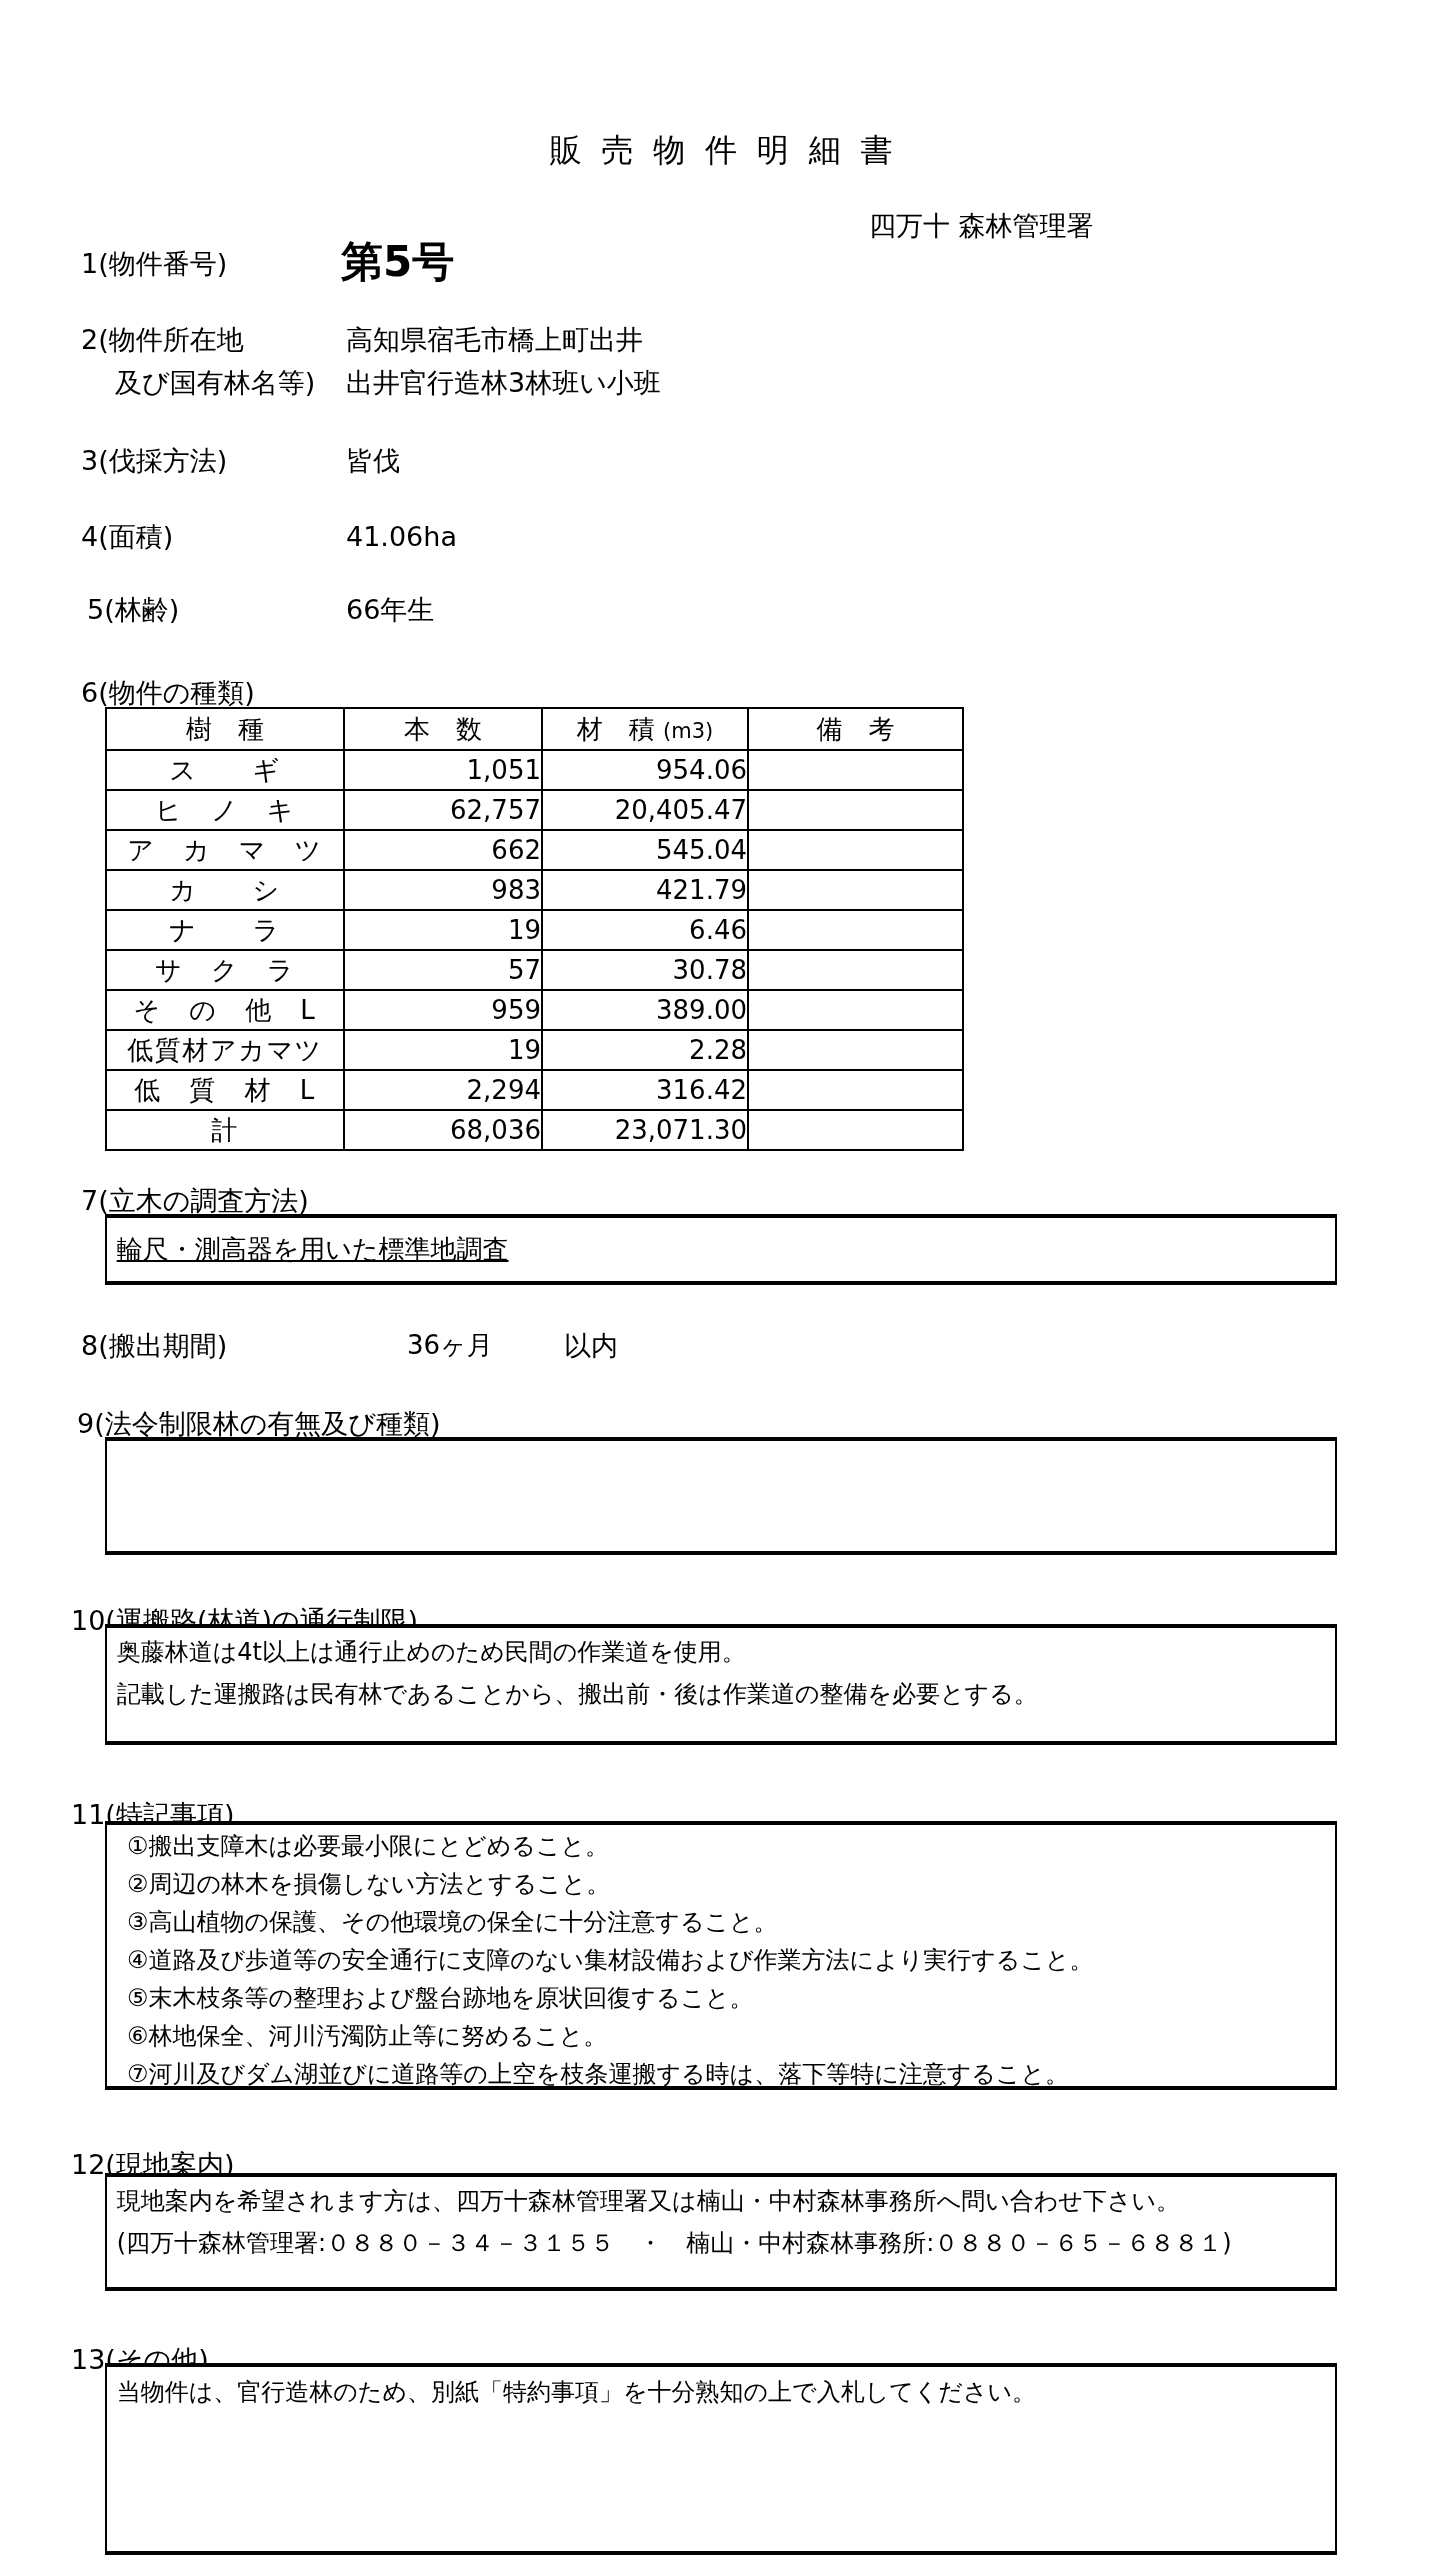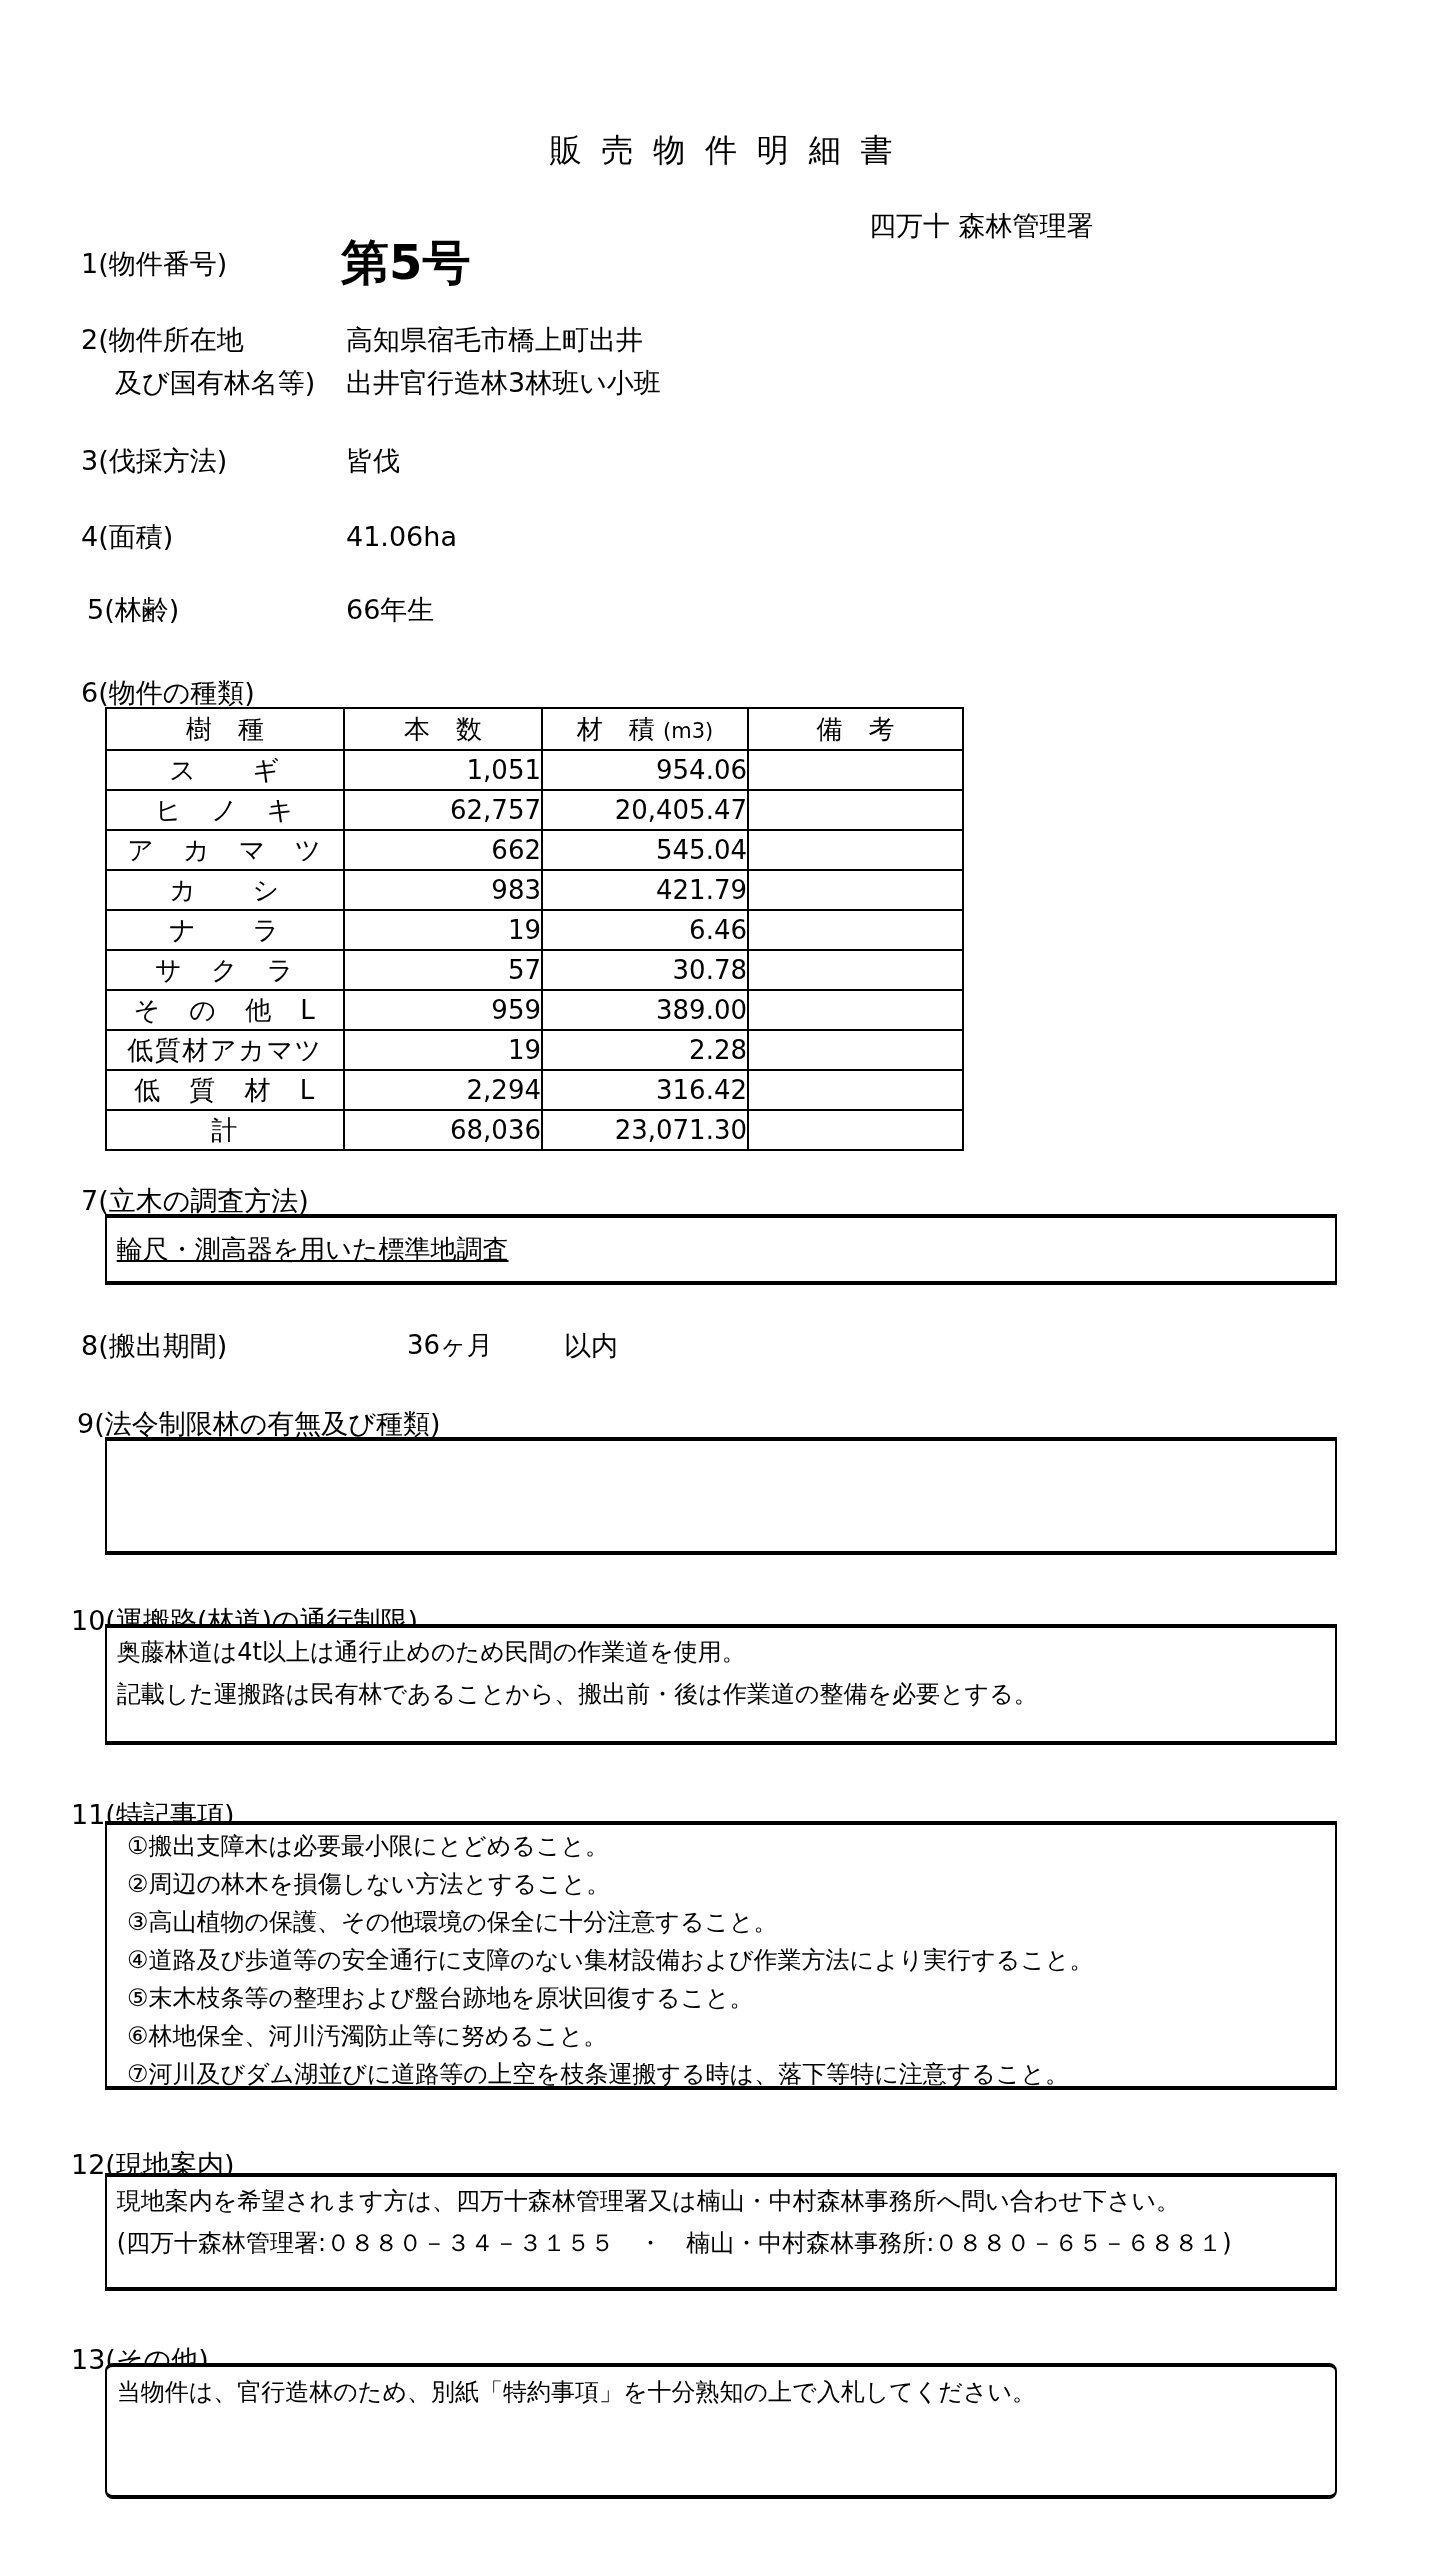--- a/index.html
+++ b/index.html
@@ -9,21 +9,21 @@
     color:#000000;
   }
   .abs{position:absolute;white-space:nowrap;}
   .lbl{font-size:27px;line-height:35px;}
   .val{font-size:27px;line-height:35px;}
   .title{
     left:0;top:129px;width:100%;text-align:center;
     font-size:32px;letter-spacing:4.8px;line-height:42px;
   }
   .office{left:869px;top:208px;font-size:27px;line-height:35px;}
-  .big-bold{font-size:48px;font-weight:bold;line-height:48px;}
+  .big-bold{font-size:42px;font-weight:bold;line-height:48px;}
 
   
   table.spec{
     position:absolute;left:105px;top:707px;
     border-collapse:collapse;table-layout:fixed;
     font-size:26px;
   }
   table.spec th,table.spec td{
     border:2.4px solid #000000;font-weight:normal;overflow:hidden;
     padding:0;
@@ -41,21 +41,21 @@
     box-sizing:border-box;background:#ffffff;
   }
   .box .line{font-size:24px;line-height:42px;padding-left:9.7px;white-space:nowrap;}
   #box7{top:1214px;height:71px;display:flex;align-items:center;text-decoration:underline;}
   #box7 .line{font-size:26px;line-height:29px;}
   #box9{top:1437px;height:118px;}
   #box10{top:1624px;height:121px;padding-top:3.2px;}
   #box11{top:1821px;height:269px;padding-top:2.4px;}
   #box11 .line{line-height:38px;padding-left:20px;}
   #box12{top:2173px;height:118px;padding-top:3.2px;}
-  #box13{top:2363px;height:136px;padding-top:4.8px;border-radius:8px;}
+  #box13{top:2363px;height:192px;padding-top:4.8px;}
   #box13 .line{line-height:40px;}
 </style>
 </head>
 <body>
 
 <div>
 
   <div class="abs title">販 売 物 件 明 細 書</div>
   <div class="abs office">四万十 森林管理署</div>
 

